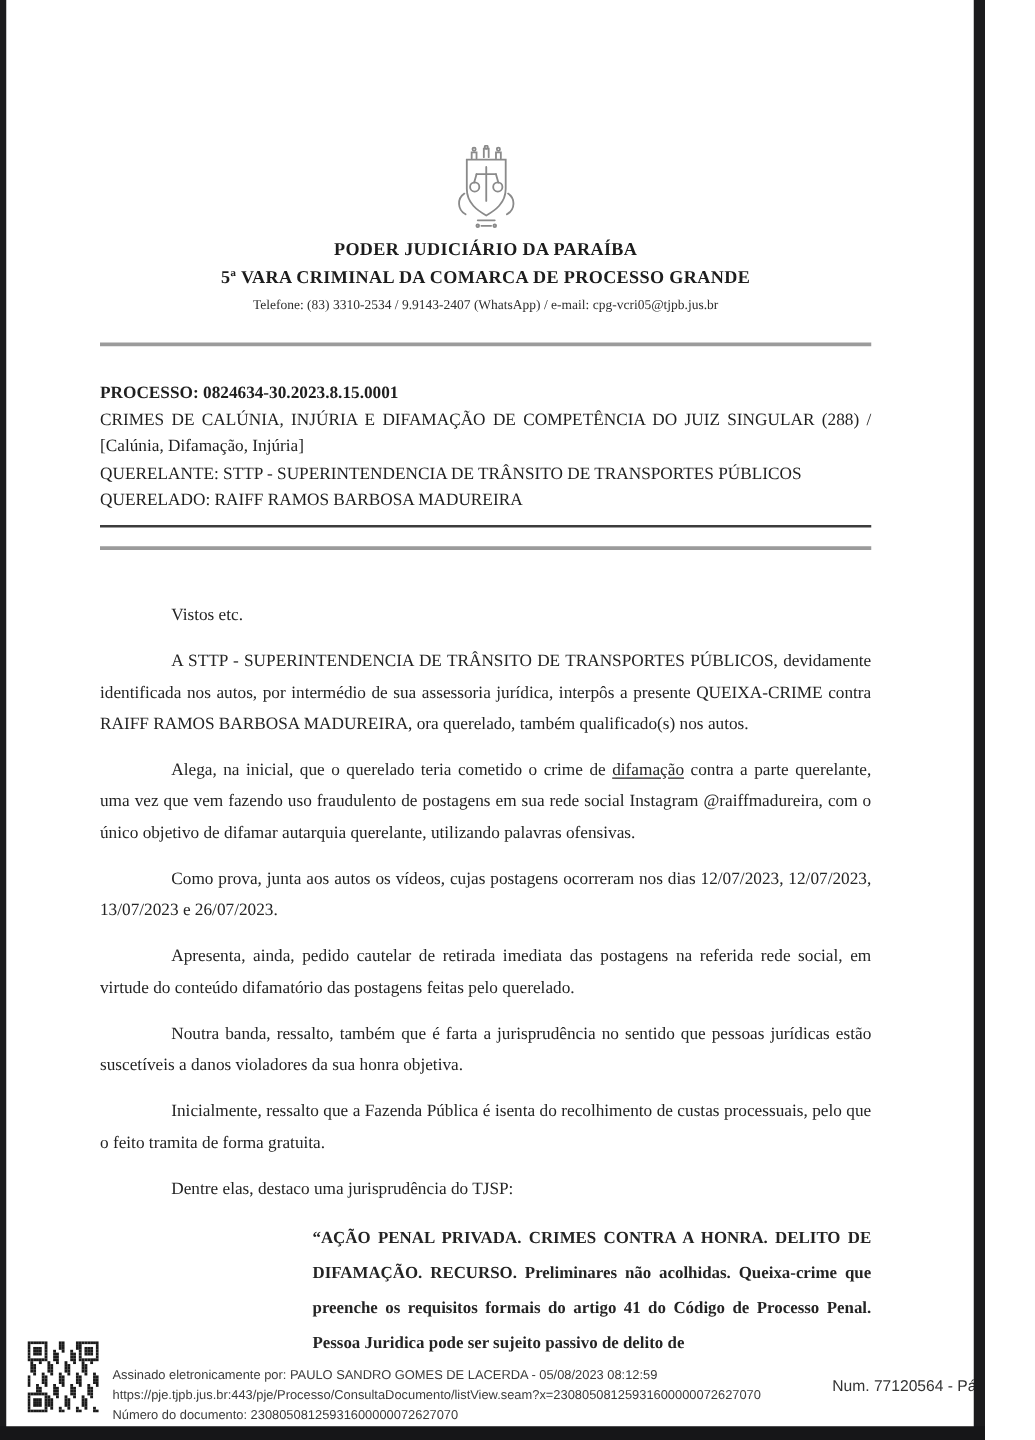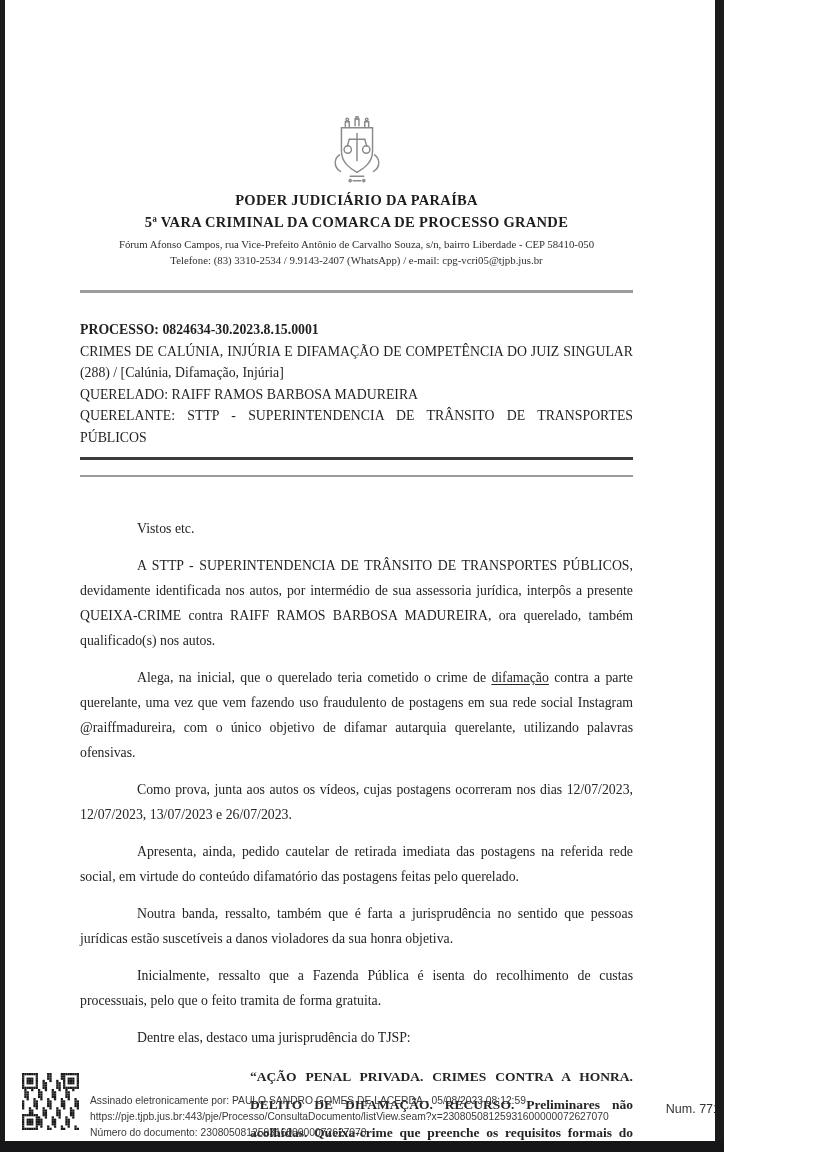--- a/index.html
+++ b/index.html
@@ -1,18 +1,18 @@
 <!DOCTYPE html>
 <html><head>
 <meta charset="utf-8">
 <style>
   * { margin:0; padding:0; box-sizing:border-box; }
   html,body { width:828px; height:1152px; background:#ffffff; }
   .stage {
-    position:relative; width:724px; height:1152px; overflow:hidden;
+    position:relative; width:788px; height:1152px; overflow:hidden;
     background:#ffffff; color:#222;
     font-family:"Liberation Serif", serif;
   }
   
   .edge { position:absolute; background:#1b1b1d; z-index:6; }
   .edge-left  { left:0; top:0; width:5px; height:100%; }
   .edge-right { right:0; top:0; width:9px; height:100%; }
   .edge-bottom{ left:0; bottom:0; width:100%; height:11px; background:#161618; }
 
   .content { padding:0 91px 0 80px; }
@@ -81,31 +81,30 @@
             <path d="M60 40 c6 4 6 13 -1 17"></path>
 
             <path d="M35 62 h14 M38 66.5 h8"></path>
             <circle cx="35" cy="66.5" r="1.1"></circle>
               <circle cx="49" cy="66.5" r="1.1"></circle>
           </g>
         </svg>
       </div>
       <div class="title-1">PODER JUDICIÁRIO DA PARAÍBA</div>
       <div class="title-2">5ª VARA CRIMINAL DA COMARCA DE PROCESSO GRANDE</div>
-      <div class="addr">Fórum Afonso Campos, rua Vice-Prefeito Antônio de Carvalho Souza, s/n, bairro Liberdade - CEP 58410-050</div>
       <div class="addr">Telefone: (83) 3310-2534 / 9.9143-2407 (WhatsApp) / e-mail: cpg-vcri05@tjpb.jus.br</div>
     </header>
 
     <div class="rule rule-1"></div>
 
     <section class="process">
       <div class="proc-number">PROCESSO: 0824634-30.2023.8.15.0001</div>
       <div>CRIMES DE CALÚNIA, INJÚRIA E DIFAMAÇÃO DE COMPETÊNCIA DO JUIZ SINGULAR (288) / [Calúnia, Difamação, Injúria]</div>
+      <div>QUERELANTE: STTP - SUPERINTENDENCIA DE TRÂNSITO DE TRANSPORTES PÚBLICOS</div>
       <div>QUERELADO: RAIFF RAMOS BARBOSA MADUREIRA</div>
-      <div>QUERELANTE: STTP - SUPERINTENDENCIA DE TRÂNSITO DE TRANSPORTES PÚBLICOS</div>
     </section>
 
     <div class="rule rule-dark"></div>
 
 
     <div class="rule rule-3"></div>
 
     <section class="body-text">
       <p class="salutation">Vistos etc.</p>
       <p>A STTP - SUPERINTENDENCIA DE TRÂNSITO DE TRANSPORTES PÚBLICOS, devidamente identificada nos autos, por intermédio de sua assessoria jurídica, interpôs a presente QUEIXA-CRIME contra RAIFF RAMOS BARBOSA MADUREIRA, ora querelado, também qualificado(s) nos autos.</p>

